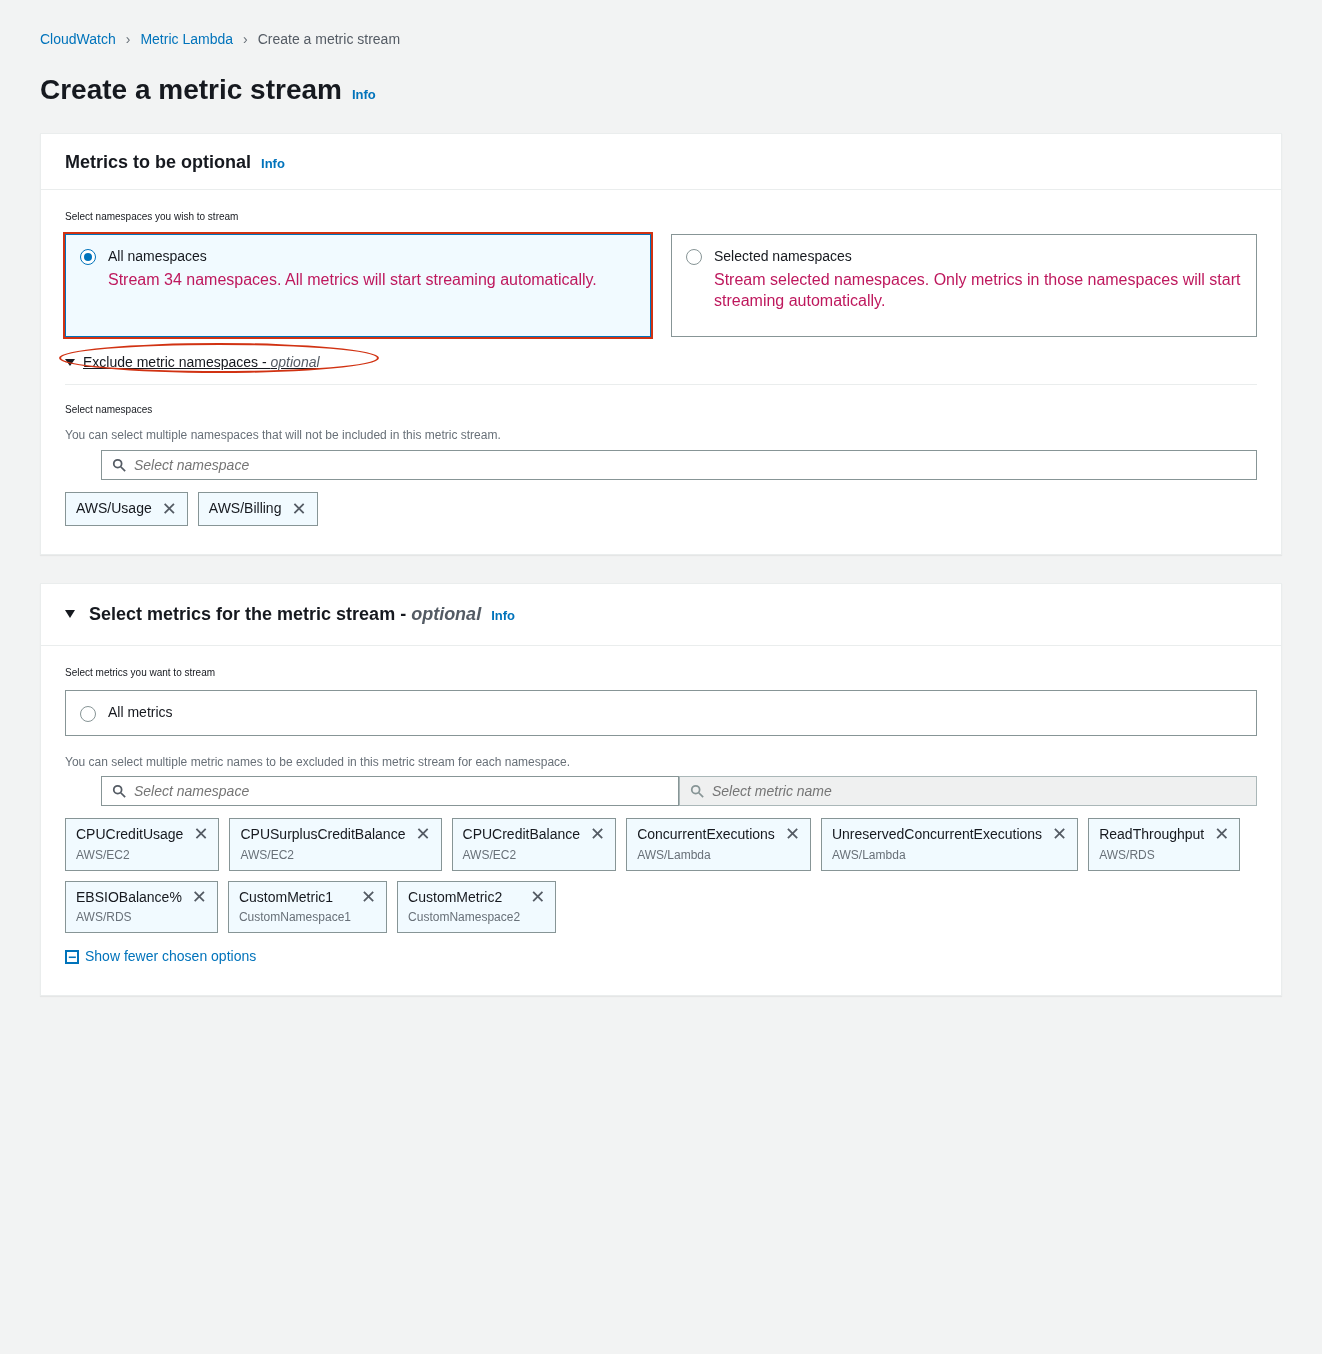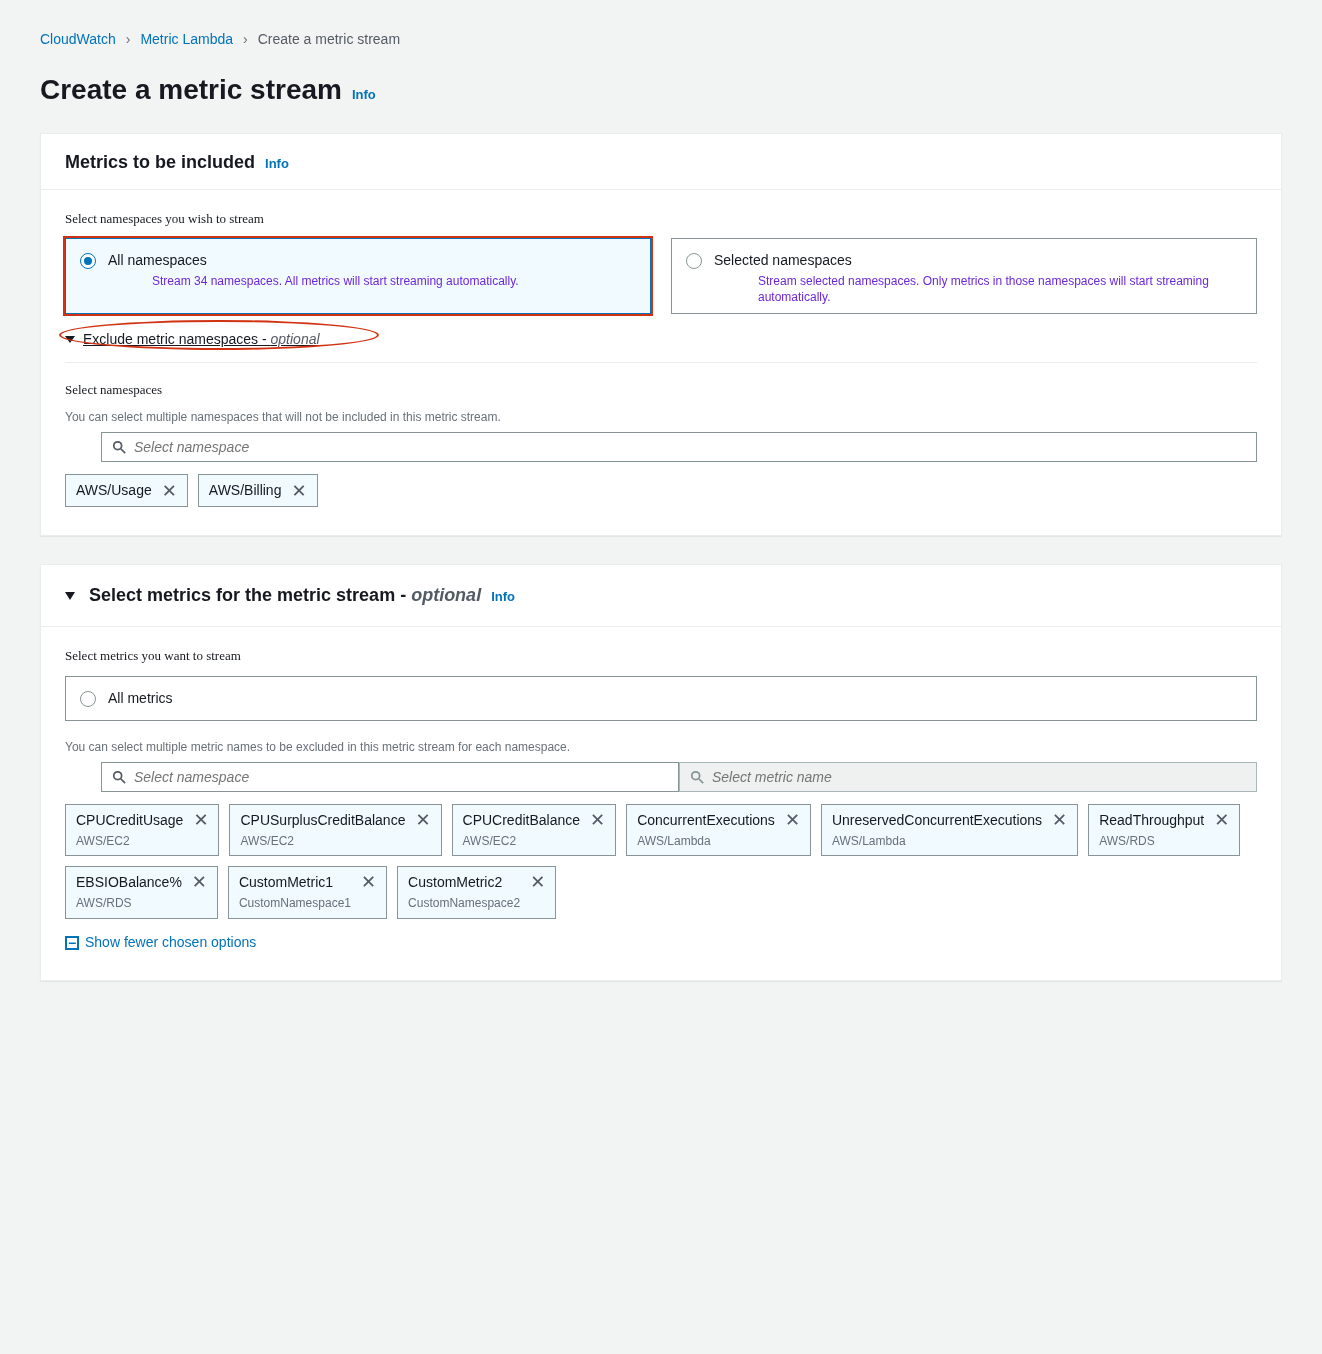--- a/index.html
+++ b/index.html
@@ -33,30 +33,30 @@
   .panel-header {
     padding: 16px 24px 14px 24px;
     border-bottom: 1px solid #eaeded;
     display: flex;
     align-items: baseline;
     gap: 10px;
   }
   .panel-header h2 { font-size: 18px; font-weight: 700; }
   .panel-body { padding: 20px 24px 28px 24px; }
 
-  .section-label { font-size: 13px; font-weight: 400; margin-bottom: 10px; font-family: Liberation Serif, serif; }
+  .section-label { font-size: 10px; font-weight: 400; margin-bottom: 10px; }
   .section-label.bold { font-weight: 700; }
   .subtext { font-size: 12px; color: #687078; margin-top: 2px; }
 
   
   .option-row { display: flex; gap: 20px; margin-bottom: 14px; }
   .option-card {
     flex: 1;
     border: 1px solid #879596;
-    padding: 12px 14px 8px 14px;
+    padding: 12px 14px 24px 14px;
     background: #fff;
     display: flex;
     gap: 12px;
     cursor: pointer;
     position: relative;
   }
   .option-card.selected {
     background: #f1faff;
     border-color: #0073bb;
   }
@@ -71,21 +71,21 @@
     background: #fff;
   }
   .radio.checked { border-color: #0073bb; }
   .radio.checked::after {
     content: ""; position: absolute; left: 3px; top: 3px;
     width: 8px; height: 8px; border-radius: 50%;
     background: #0073bb;
   }
   .option-body { flex: 1; }
   .option-title { font-weight: 400; font-size: 14px; margin-bottom: 2px; }
-  .option-desc { font-size: 12px; color: #6d28d9; line-height: 1.35; margin-left: 44px; }
+  .option-desc { font-size: 16px; color: #be185d; line-height: 1.35; }
 
   
   .small-option-row { display: flex; gap: 12px; margin-bottom: 18px; }
   .small-option {
     flex: 1;
     border: 1px solid #879596;
     padding: 12px 14px;
     display: flex; gap: 12px; align-items: center;
     background: #fff;
     cursor: pointer;
@@ -197,21 +197,21 @@
   <span class="current">Create a metric stream</span>
 </nav>
 
 <div class="page-title-row">
   <h1>Create a metric stream</h1>
   <span class="info-link">Info</span>
 </div>
 
 <div class="panel">
   <div class="panel-header">
-    <h2>Metrics to be included</h2>
+    <h2>Metrics to be optional</h2>
     <span class="info-link">Info</span>
   </div>
   <div class="panel-body">
     <div class="section-label">Select namespaces you wish to stream</div>
 
     <div class="option-row">
       <div class="option-card selected option-highlight-red">
         <span class="radio checked"></span>
         <div class="option-body">
           <div class="option-title">All namespaces</div>

